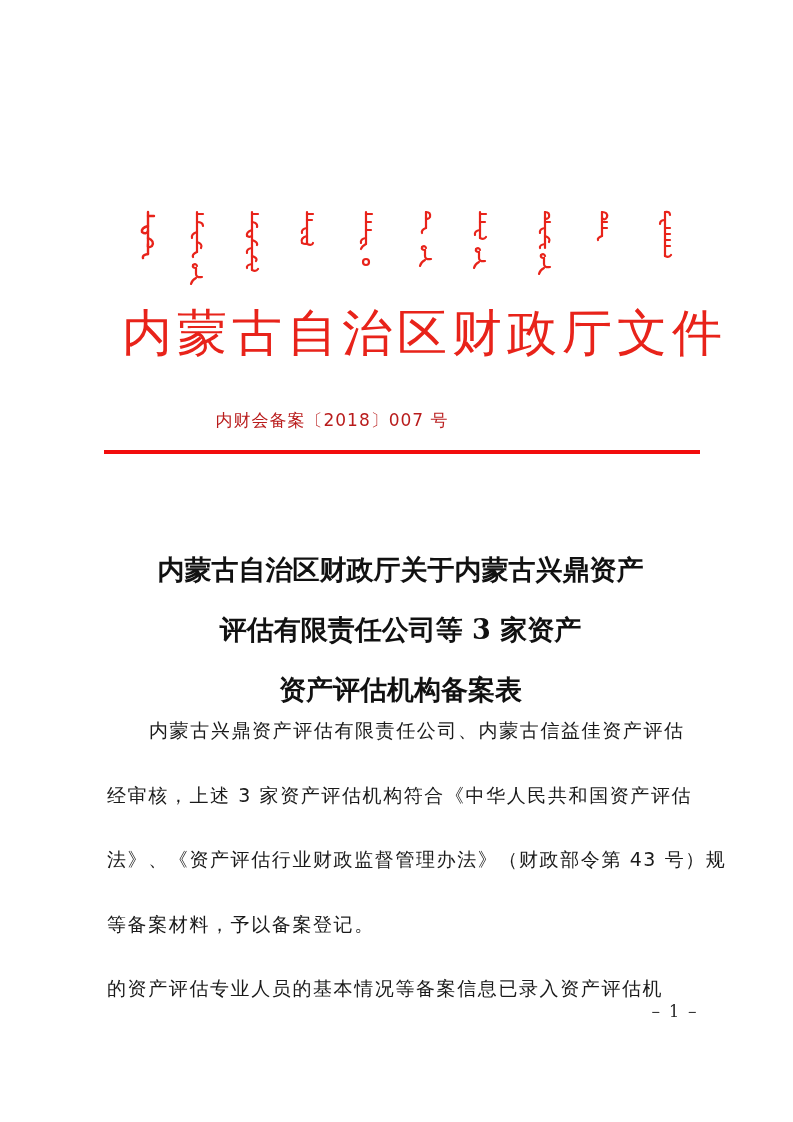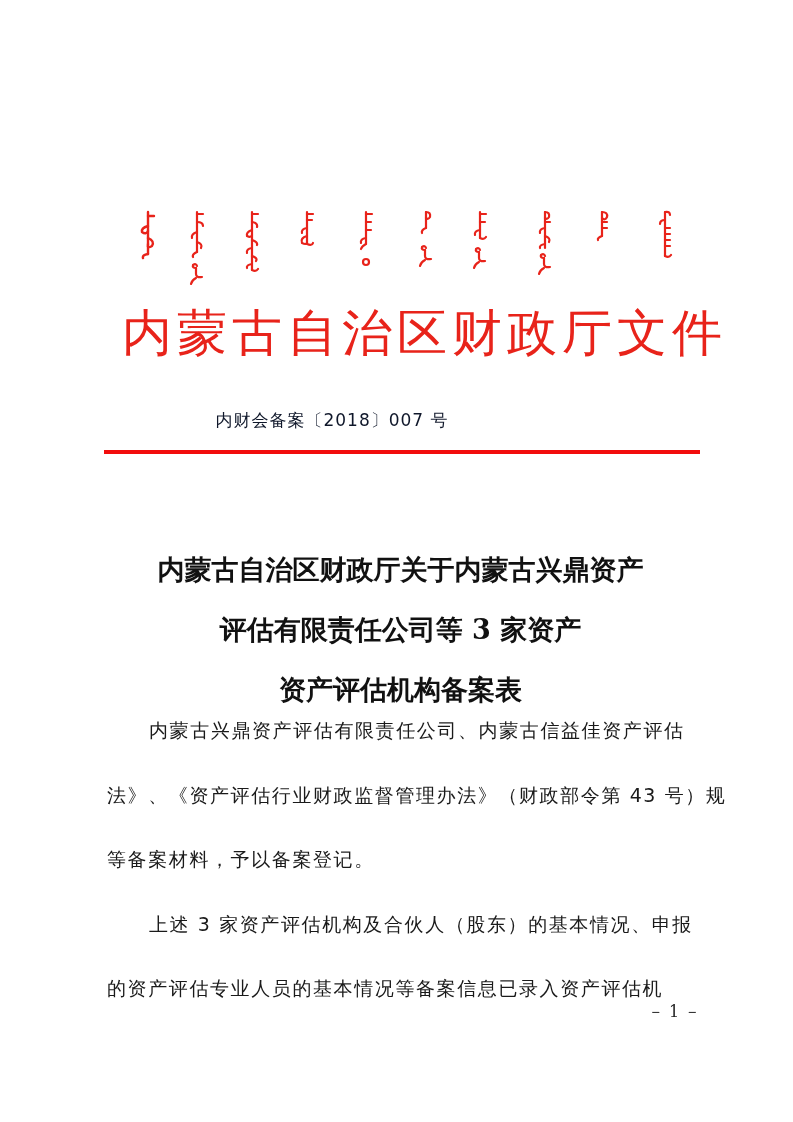--- a/index.html
+++ b/index.html
@@ -59,21 +59,21 @@
     .doc-number {
       position: absolute;
       left: 0;
       width: 656px;
       top: 407px;
       text-align: center;
       font-family: "DejaVu Sans", "Liberation Sans", sans-serif;
       font-size: 17px;
       line-height: 26px;
       letter-spacing: 1px;
-      color: #0f172a;
+      color: #b91c1c;
     }
 
     
     .red-rule {
       position: absolute;
       left: 100px;
       top: 450px;
       width: 596px;
       height: 4px;
       background: #f20d0d;
@@ -275,21 +275,21 @@
   <div class="red-rule"></div>
 
   <div class="heading">
     <span class="line">内蒙古自治区财政厅关于内蒙古兴鼎资产</span>
     <span class="line">评估有限责任公司等 3 家资产</span>
     <span class="line">资产评估机构备案表</span>
   </div>
 
   <div class="body-text">
     <span class="line indent">内蒙古兴鼎资产评估有限责任公司、内蒙古信益佳资产评估</span>
+    <span class="line">经审核，上述 3 家资产评估机构符合《中华人民共和国资产评估</span>
     <span class="line">法》、《资产评估行业财政监督管理办法》（财政部令第 43 号）规</span>
     <span class="line">等备案材料，予以备案登记。</span>
-    <span class="line indent">上述 3 家资产评估机构及合伙人（股东）的基本情况、申报</span>
     <span class="line">的资产评估专业人员的基本情况等备案信息已录入资产评估机</span>
   </div>
 
   <div class="page-number">－ 1 －</div>
 
 </div>
 
 </body></html>

